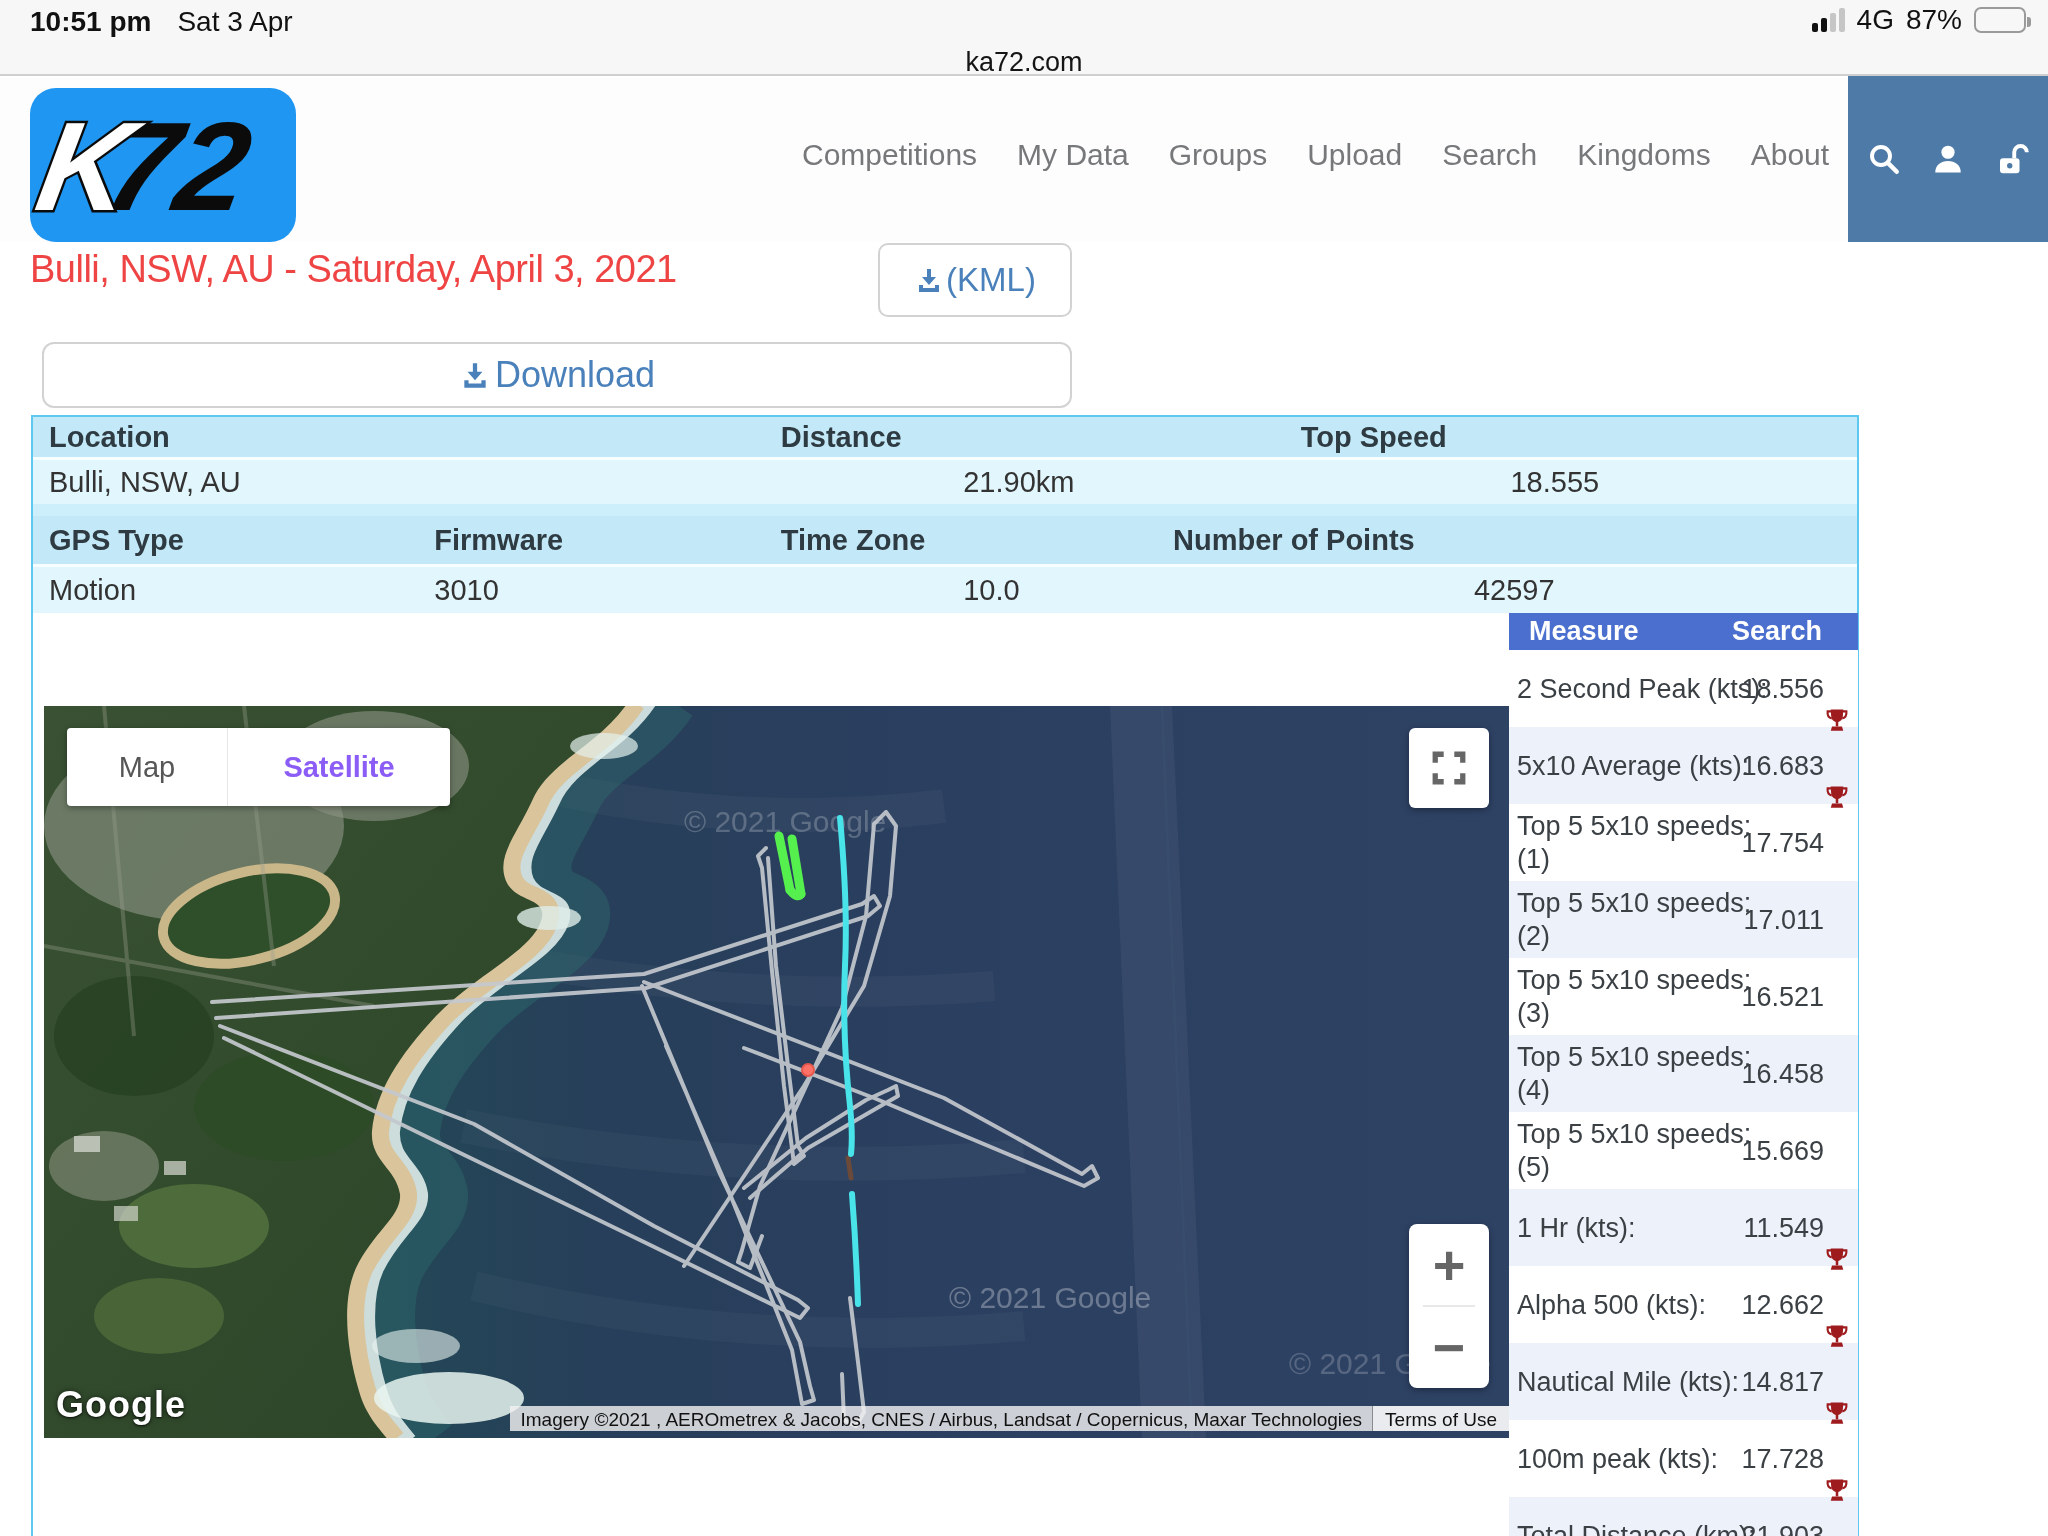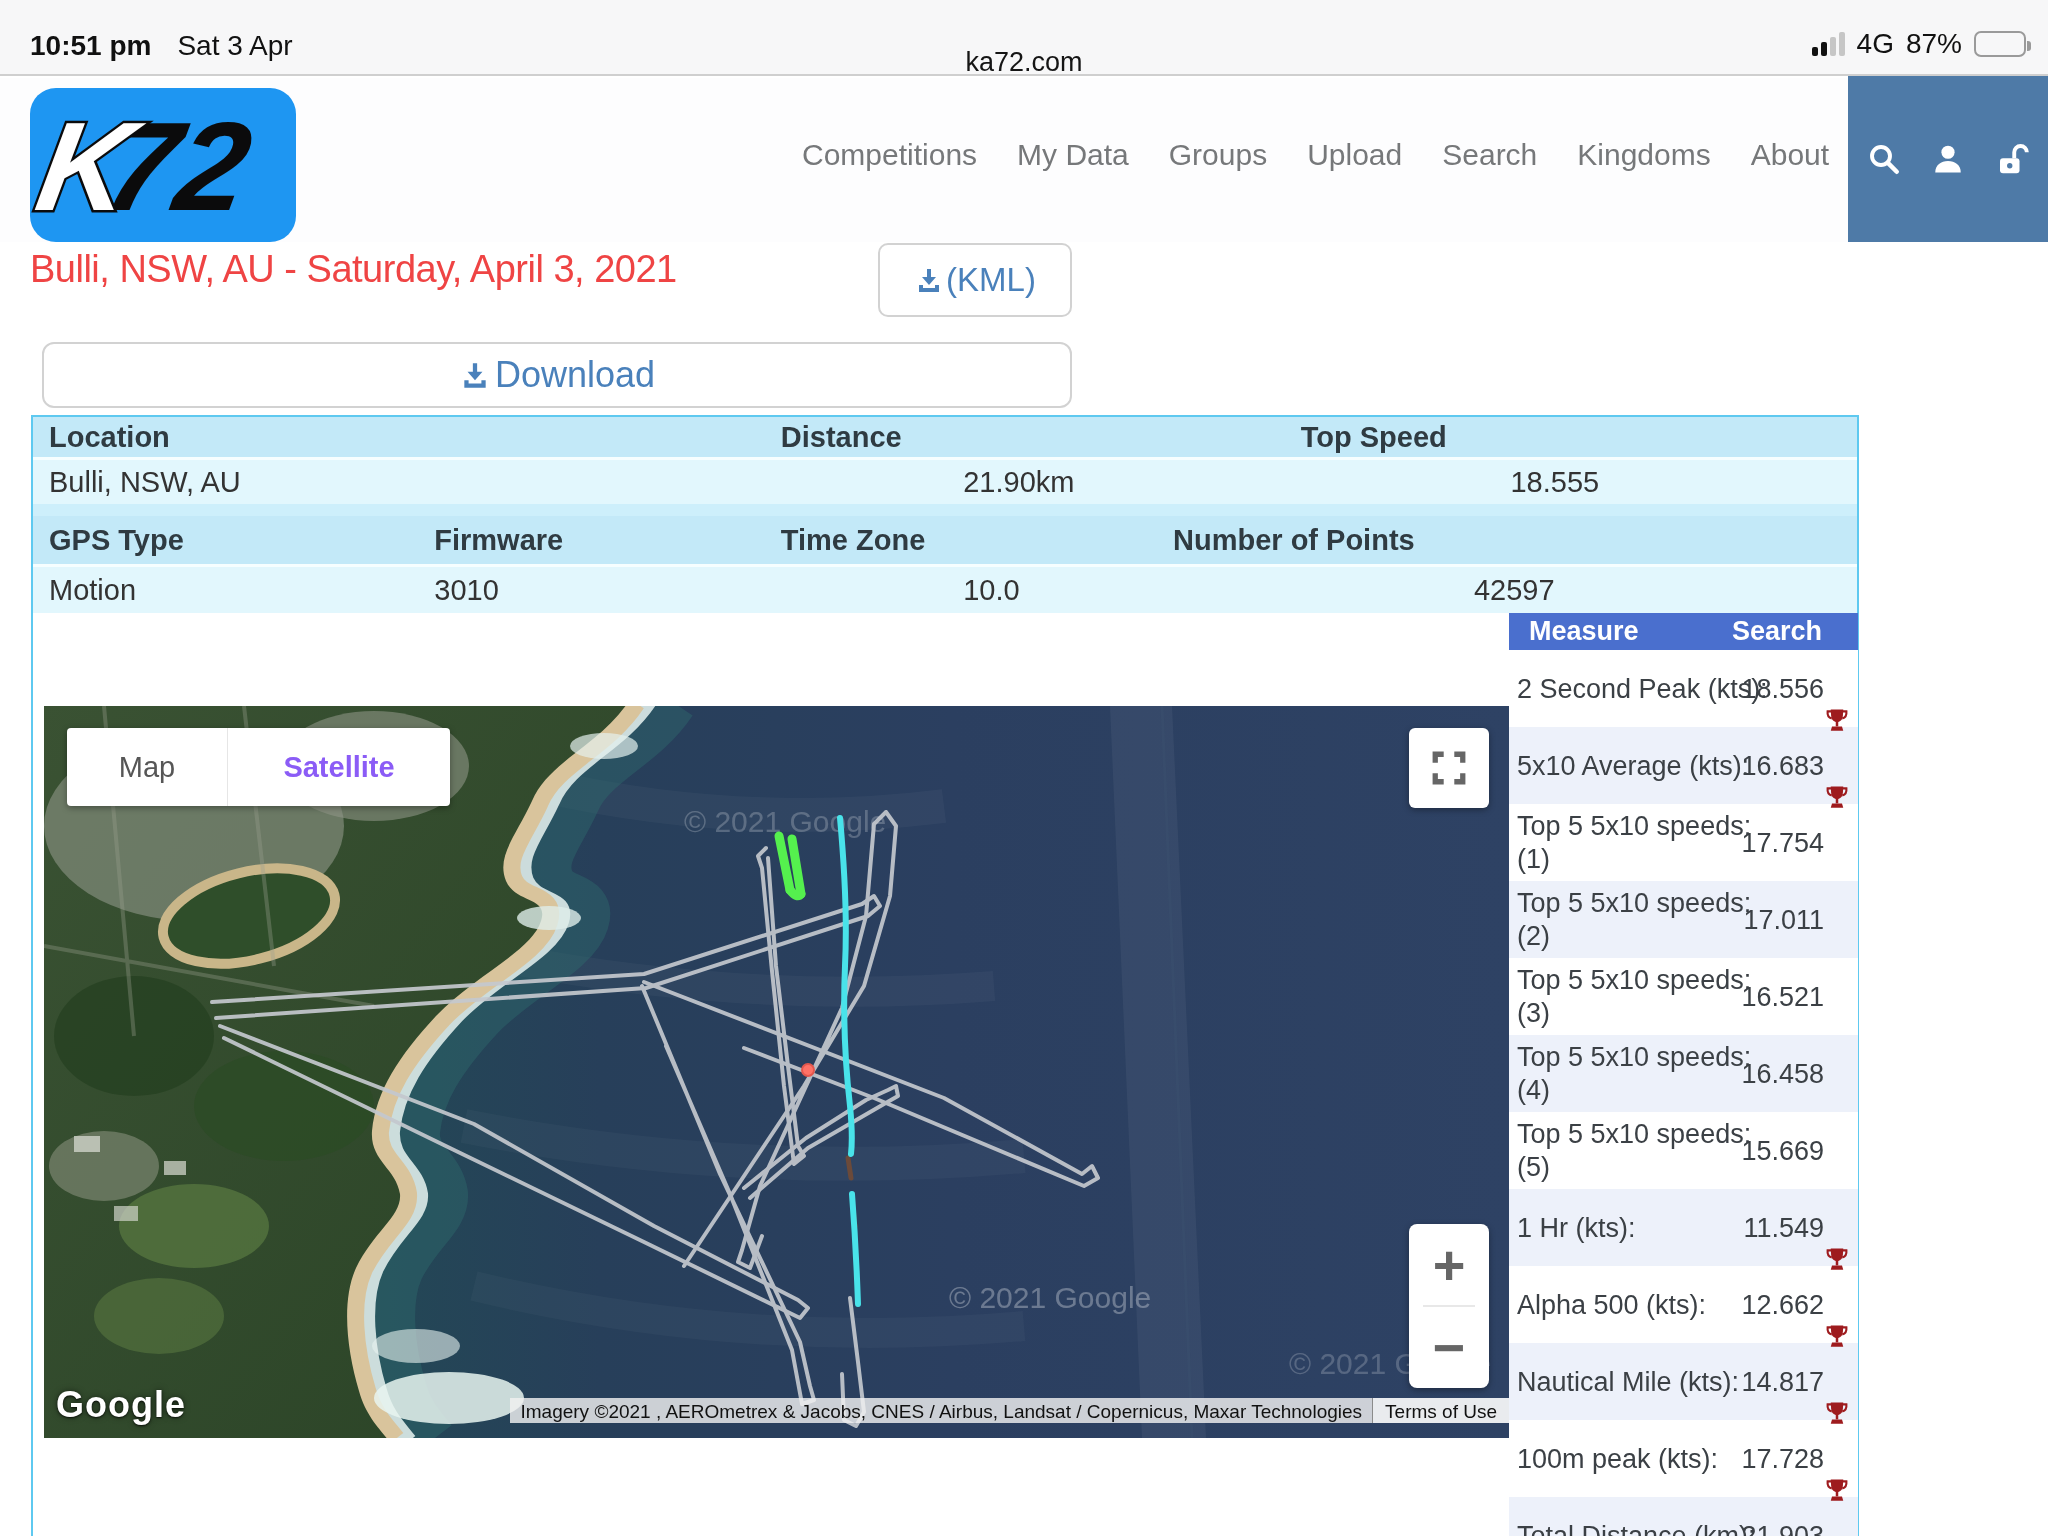--- a/index.html
+++ b/index.html
@@ -3,21 +3,21 @@
 <meta charset="utf-8">
 <style>
   * { margin:0; padding:0; box-sizing:border-box; }
   html,body { width:2048px; height:1536px; overflow:hidden; background:#fff;
     font-family:"Liberation Sans", sans-serif; }
   body { position:relative; }
 
   
   .top-chrome { position:absolute; left:0; top:0; width:2048px; height:76px;
     background:#f7f7f8; border-bottom:2px solid #cfcfcf; }
-  .status-row { position:absolute; left:0; top:0; width:100%; height:40px;margin-top:24px; }
+  .status-row { position:absolute; left:0; top:0; width:100%; height:40px; }
   .status-left { position:absolute; left:30px; top:6px; display:flex; gap:26px;
     font-size:28px; color:#111; }
   .st-time { font-weight:700; }
   .st-date { font-weight:500; }
   .status-right { position:absolute; right:22px; top:4px; display:flex; gap:12px;
     align-items:center; font-size:28px; color:#111; }
   .sig { display:flex; align-items:flex-end; gap:3px; height:24px; }
   .sig i { display:block; width:6px; border-radius:2px; background:#111; }
   .sig i:nth-child(1){height:9px;} .sig i:nth-child(2){height:14px;}
   .sig i:nth-child(3){height:19px;background:#c6c6c6;} .sig i:nth-child(4){height:24px;background:#c6c6c6;}
@@ -87,21 +87,21 @@
   .gm-zoom { position:absolute; right:20px; bottom:50px; width:80px; height:164px;
     background:#fff; border-radius:8px; box-shadow:0 2px 6px rgba(0,0,0,.35);
     display:flex; flex-direction:column; cursor:pointer; }
   .gm-zoom .zbtn { flex:1; display:flex; align-items:center; justify-content:center;
     font-size:56px; color:#666; font-weight:700; }
   .gm-zoom .zdiv { height:2px; background:#e8e8e8; margin:0 14px; }
   .gm-glogo { position:absolute; left:12px; bottom:12px; color:#fff; font-size:36px;
     font-weight:700; letter-spacing:1px;
     text-shadow:0 1px 2px rgba(0,0,0,.7), 0 0 6px rgba(0,0,0,.5); }
   .gm-attrib { position:absolute; right:0; bottom:0; height:40px; display:flex;
-    align-items:flex-start; font-size:19px; color:#111; }
+    align-items:center; font-size:19px; color:#111; }
   .gm-attrib .att-text { background:rgba(240,240,240,.82); padding:3px 10px 0; }
   .gm-attrib .att-terms { background:rgba(250,250,250,.92); padding:3px 12px 0;
     border-left:1px solid #8b8b8b; cursor:pointer; }
 
   
   .measure-col { width:349px; flex:0 0 auto; font-size:27px; }
   .m-head { height:37px; background:#4a6fce; color:#fff; font-weight:700;
     display:flex; align-items:center; position:relative; }
   .m-head .mh-measure { padding-left:20px; }
   .m-head .mh-result { position:absolute; right:36px; }

